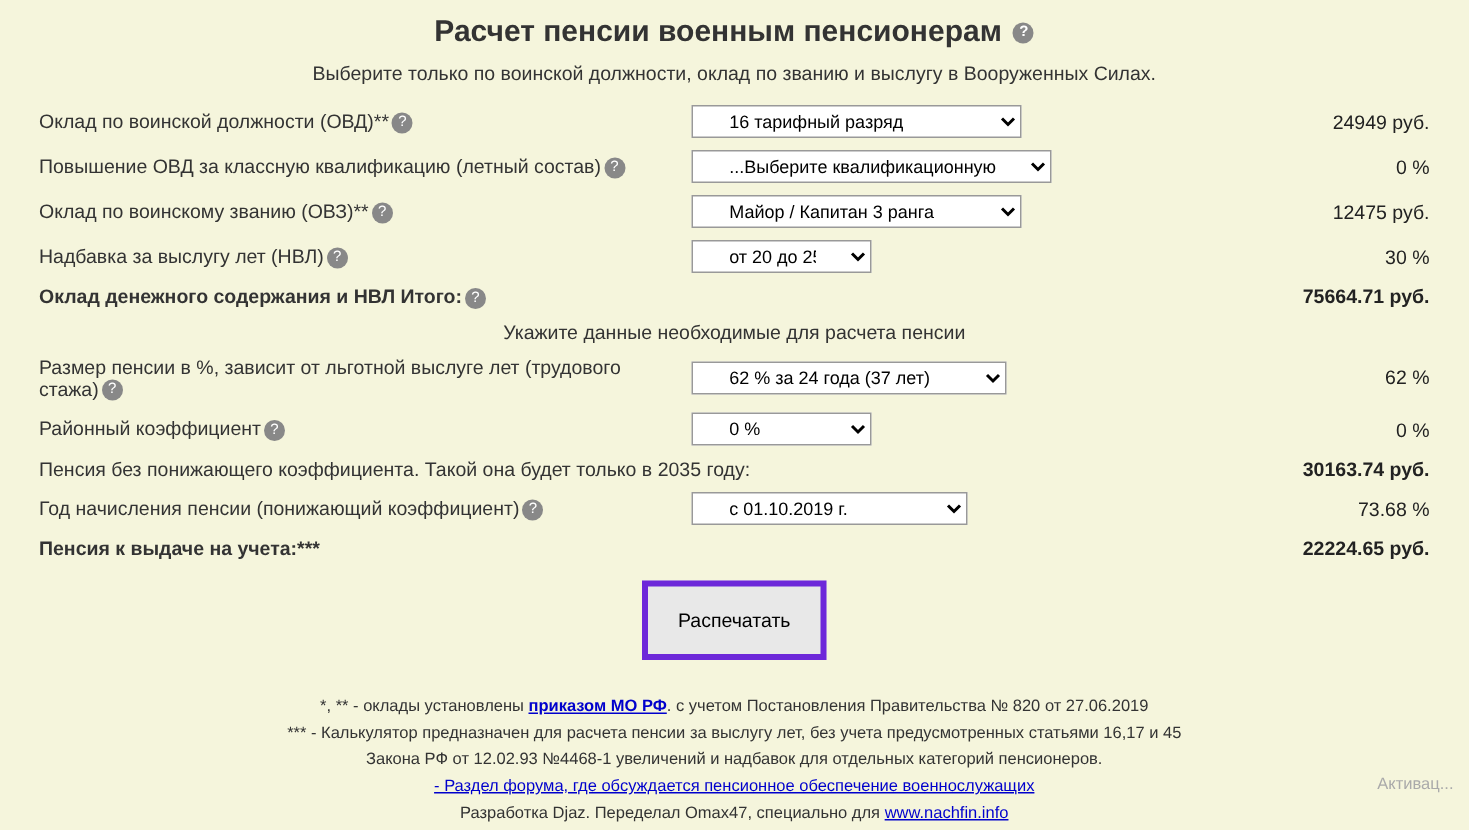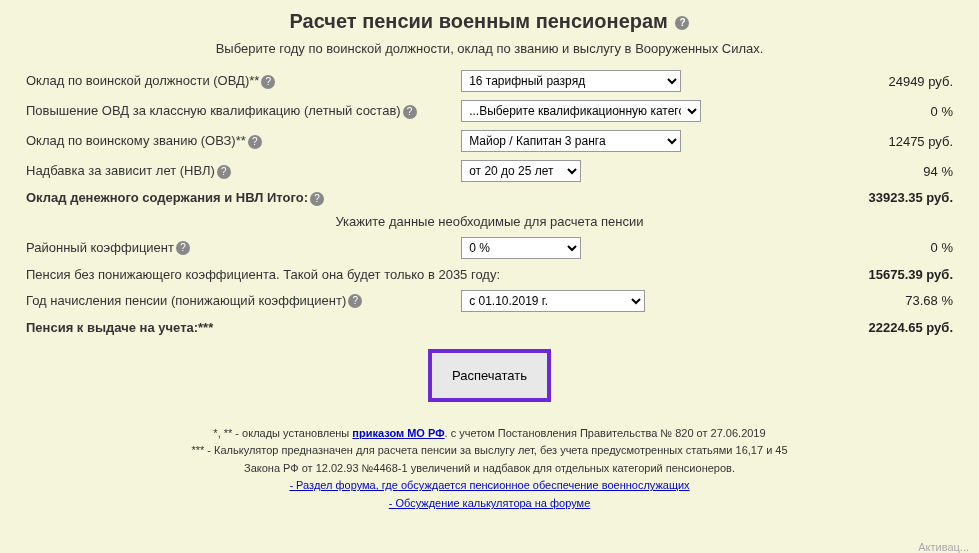--- a/index.html
+++ b/index.html
@@ -61,21 +61,21 @@
     td.input-col {
       width: 320px;
     }
     td.value-col {
       width: 120px;
       text-align: right;
       font-size: 13px;
     }
     select.form-select {
       font-size: 12px;
-      padding: 2px 3px;
+      padding: 2px 20px;
       border: 1px solid #999;
       background: #fff;
       cursor: pointer;
     }
     .select-wide { width: 220px; }
     .select-short { width: 120px; }
     .section-header {
       text-align: center;
       font-size: 13px;
       color: #333;
@@ -107,41 +107,41 @@
       cursor: pointer;
     }
     .bold-link {
       font-weight: bold;
       color: #0000cc;
       text-decoration: underline;
       cursor: pointer;
     }
     .activate-watermark {
       position: fixed;
-      bottom: 0;
+      bottom: 24px;
       right: 10px;
       font-size: 11px;
       color: #aaa;
     }
     .total-row td {
       padding-top: 2px;
       padding-bottom: 2px;
     }
   </style>
 </head>
 <body>
 
 <div class="page-wrapper">
 
   <h1 class="main-title">
     <span>Расчет пенсии военным пенсионерам</span>
     <span class="question-mark">?</span>
   </h1>
 
-  <div class="subtitle">Выберите году по воинской должности, оклад по званию и выслугу в Вооруженных Силах.</div>
+  <div class="subtitle">Выберите только по воинской должности, оклад по званию и выслугу в Вооруженных Силах.</div>
 
   <table class="form-table">
     <tbody>
 
       <tr>
         <td class="label-col">
           <span>Оклад по воинской должности (ОВД)*</span>*<span class="question-mark">?</span>
         </td>
         <td class="input-col">
           <select class="form-select select-wide">
@@ -170,58 +170,69 @@
         <td class="input-col">
           <select class="form-select select-wide">
             <option>Майор / Капитан 3 ранга</option>
           </select>
         </td>
         <td class="value-col">12475 руб.</td>
       </tr>
 
       <tr>
         <td class="label-col">
-          <span>Надбавка за зависит лет (НВЛ)</span><span class="question-mark">?</span>
+          <span>Надбавка за выслугу лет (НВЛ)</span><span class="question-mark">?</span>
         </td>
         <td class="input-col">
           <select class="form-select select-short">
             <option>от 20 до 25 лет</option>
           </select>
         </td>
-        <td class="value-col">94 %</td>
+        <td class="value-col">30 %</td>
       </tr>
 
       <tr class="total-row">
         <td class="label-col">
           <strong><span>Оклад денежного содержания и НВЛ Итого:</span></strong><span class="question-mark">?</span>
         </td>
         <td class="input-col"></td>
-        <td class="value-col bold-value">33923.35 руб.</td>
+        <td class="value-col bold-value">75664.71 руб.</td>
       </tr>
 
       <tr>
         <td colspan="3" class="section-header">Укажите данные необходимые для расчета пенсии</td>
       </tr>
 
+      <tr>
+        <td class="label-col">
+          <span>Размер пенсии в %, зависит от льготной выслуге лет (трудового стажа)</span><span class="question-mark">?</span>
+        </td>
+        <td class="input-col">
+          <select class="form-select" style="width:210px">
+            <option>62 % за 24 года (37 лет)</option>
+          </select>
+        </td>
+        <td class="value-col">62 %</td>
+      </tr>
 
       <tr>
         <td class="label-col">
           <span>Районный коэффициент</span><span class="question-mark">?</span>
         </td>
         <td class="input-col">
           <select class="form-select select-short">
             <option>0 %</option>
           </select>
         </td>
         <td class="value-col">0 %</td>
       </tr>
 
       <tr>
         <td class="label-col" colspan="2">Пенсия без понижающего коэффициента. Такой она будет только в 2035 году:</td>
-        <td class="value-col bold-value">15675.39 руб.</td>
+        <td class="value-col bold-value">30163.74 руб.</td>
       </tr>
 
       <tr>
         <td class="label-col">
           <span>Год начисления пенсии (понижающий коэффициент)</span><span class="question-mark">?</span>
         </td>
         <td class="input-col">
           <select class="form-select" style="width:184px">
             <option>с 01.10.2019 г.</option>
           </select>
@@ -243,18 +254,21 @@
   <div class="footer-section">
     <div>
       <span>*, ** - оклады установлены </span><span class="bold-link">приказом МО РФ</span><span>. с учетом Постановления Правительства № 820 от 27.06.2019</span>
     </div>
     <div>*** - Калькулятор предназначен для расчета пенсии за выслугу лет, без учета предусмотренных статьями 16,17 и 45</div>
     <div>Закона РФ от 12.02.93 №4468-1 увеличений и надбавок для отдельных категорий пенсионеров.</div>
     <div>
       <span class="link-text">- Раздел форума, где обсуждается пенсионное обеспечение военнослужащих</span>
     </div>
     <div>
+      <span>Разработка Djaz. Переделал Omax47, специально для </span><span class="link-text">www.nachfin.info</span>
+    </div>
+    <div>
       <span class="link-text">- Обсуждение калькулятора на форуме</span>
     </div>
   </div>
 
   <div class="activate-watermark">Активац...</div>
 </div>
 
 </body></html>

